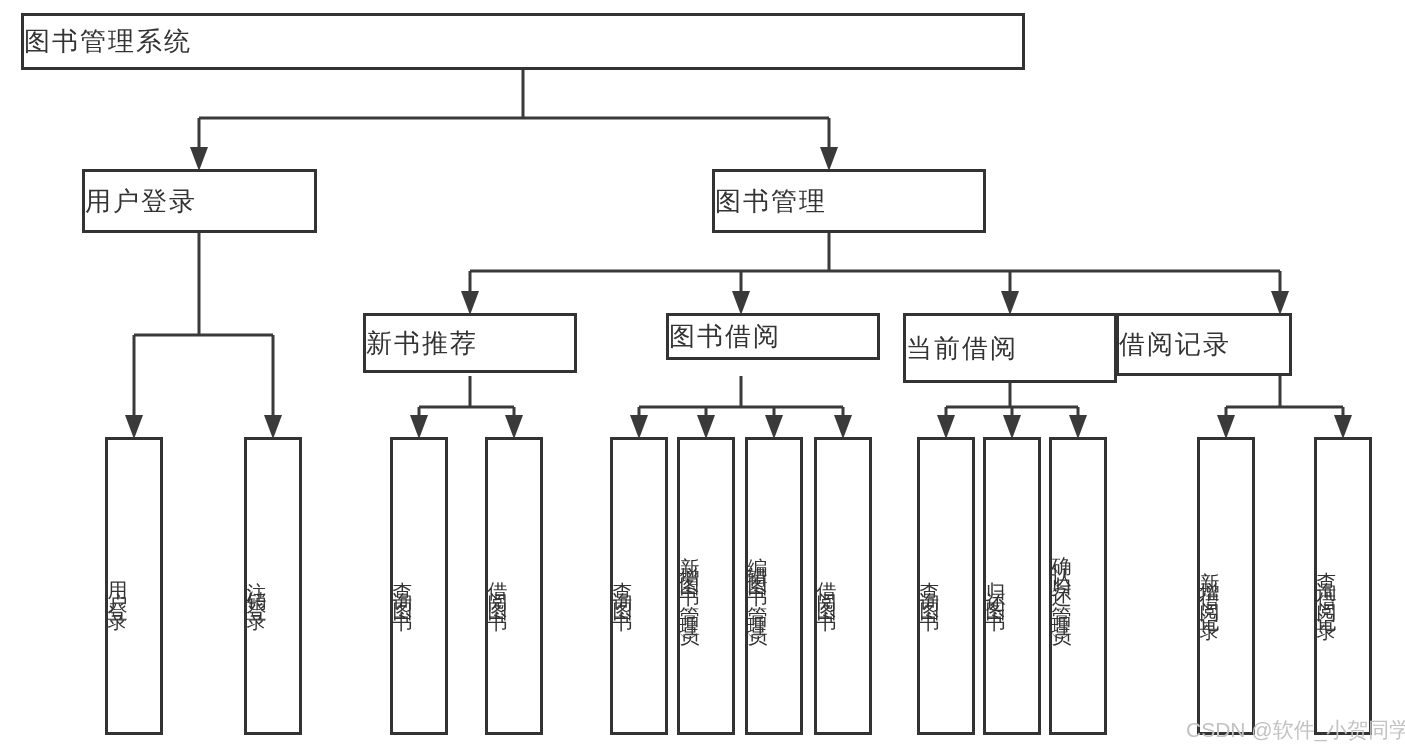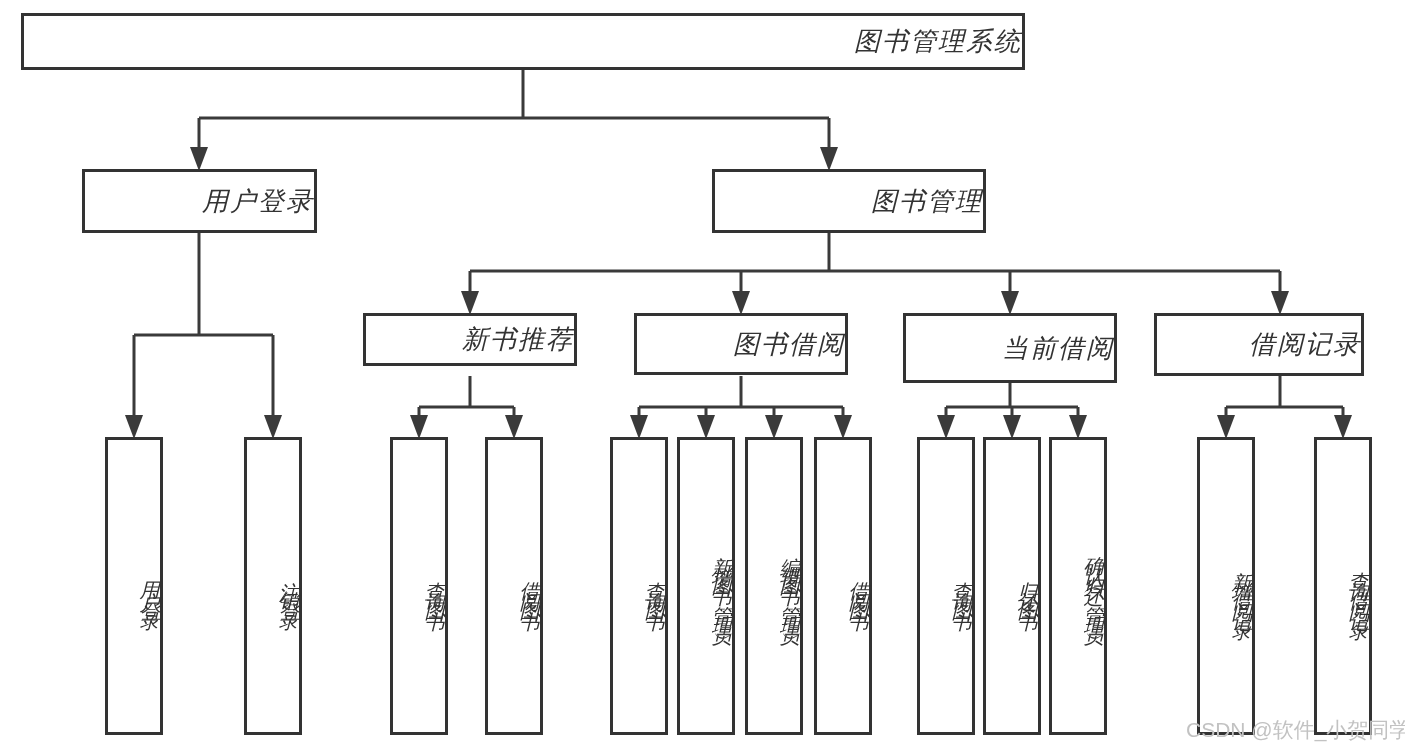--- a/index.html
+++ b/index.html
@@ -28,23 +28,22 @@
     stroke: var(--line);
     stroke-width: 3;
   }
   #connectors polygon { fill: var(--line); }
   .box {
     position: absolute;
     background: var(--bg);
     border: 3px solid var(--border);
     display: flex;
     align-items: center;
-    justify-content: flex-end;
+    justify-content: flex-start;
     z-index: 1;
-    font-style: italic;
   }
   .hlabel {
     font-size: 26px;
     letter-spacing: 2px;
     color: var(--text);
     white-space: nowrap;
   }
   .vlabel {
     writing-mode: vertical-rl;
     text-orientation: mixed;
@@ -102,30 +101,30 @@
   <span class="hlabel">图书管理系统</span>
 </div>
 
 <div class="box" style="left:82px;top:169px;width:235px;height:64px">
   <span class="hlabel">用户登录</span>
 </div>
 <div class="box" style="left:712px;top:169px;width:274px;height:64px">
   <span class="hlabel">图书管理</span>
 </div>
 
-<div class="box" style="left:363px;top:313px;width:214px;height:53px">
+<div class="box" style="left:363px;top:313px;width:214px;height:60px">
   <span class="hlabel">新书推荐</span>
 </div>
-<div class="box" style="left:634px;top:313px;width:214px;height:62px">
+<div class="box" style="left:666px;top:313px;width:214px;height:47px">
   <span class="hlabel">图书借阅</span>
 </div>
 <div class="box" style="left:903px;top:313px;width:214px;height:70px">
   <span class="hlabel">当前借阅</span>
 </div>
-<div class="box" style="left:1154px;top:313px;width:210px;height:63px">
+<div class="box" style="left:1116px;top:313px;width:176px;height:63px">
   <span class="hlabel">借阅记录</span>
 </div>
 
 <div class="box" style="left:105px;top:437px;width:58px;height:298px">
   <span class="vlabel">用户登录</span>
 </div>
 <div class="box" style="left:244px;top:437px;width:58px;height:298px">
   <span class="vlabel">注销登录</span>
 </div>
 

